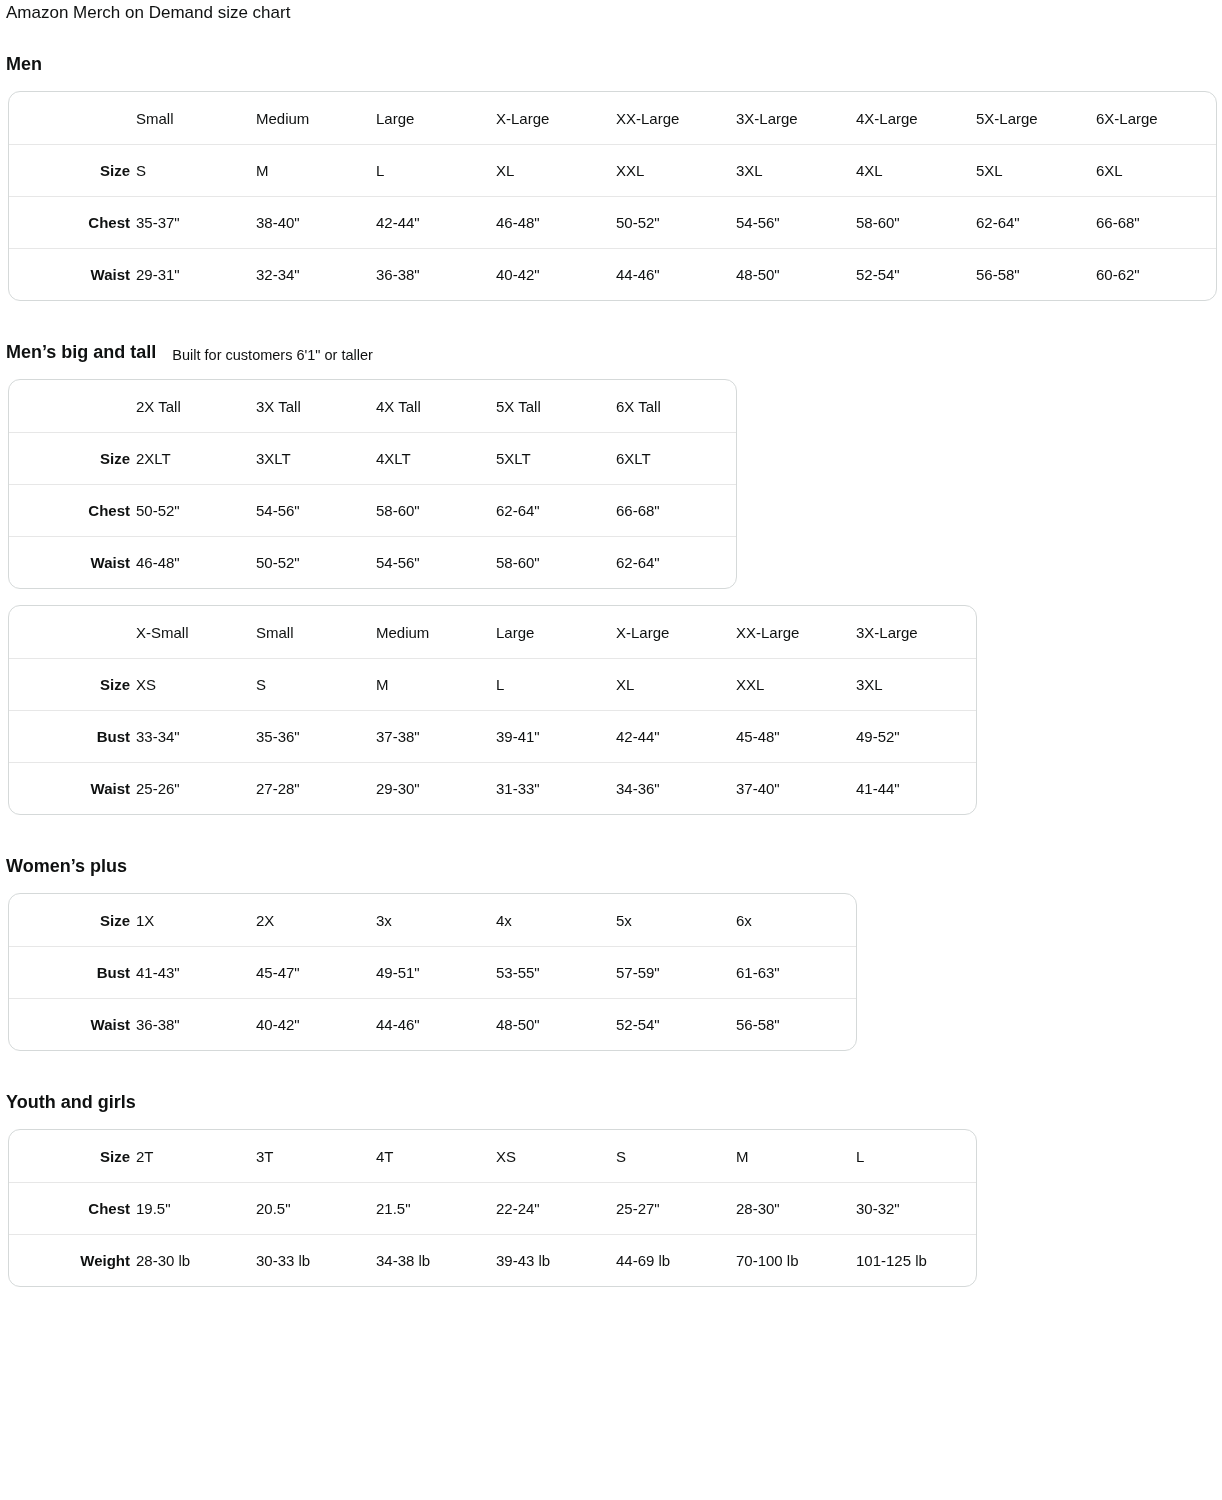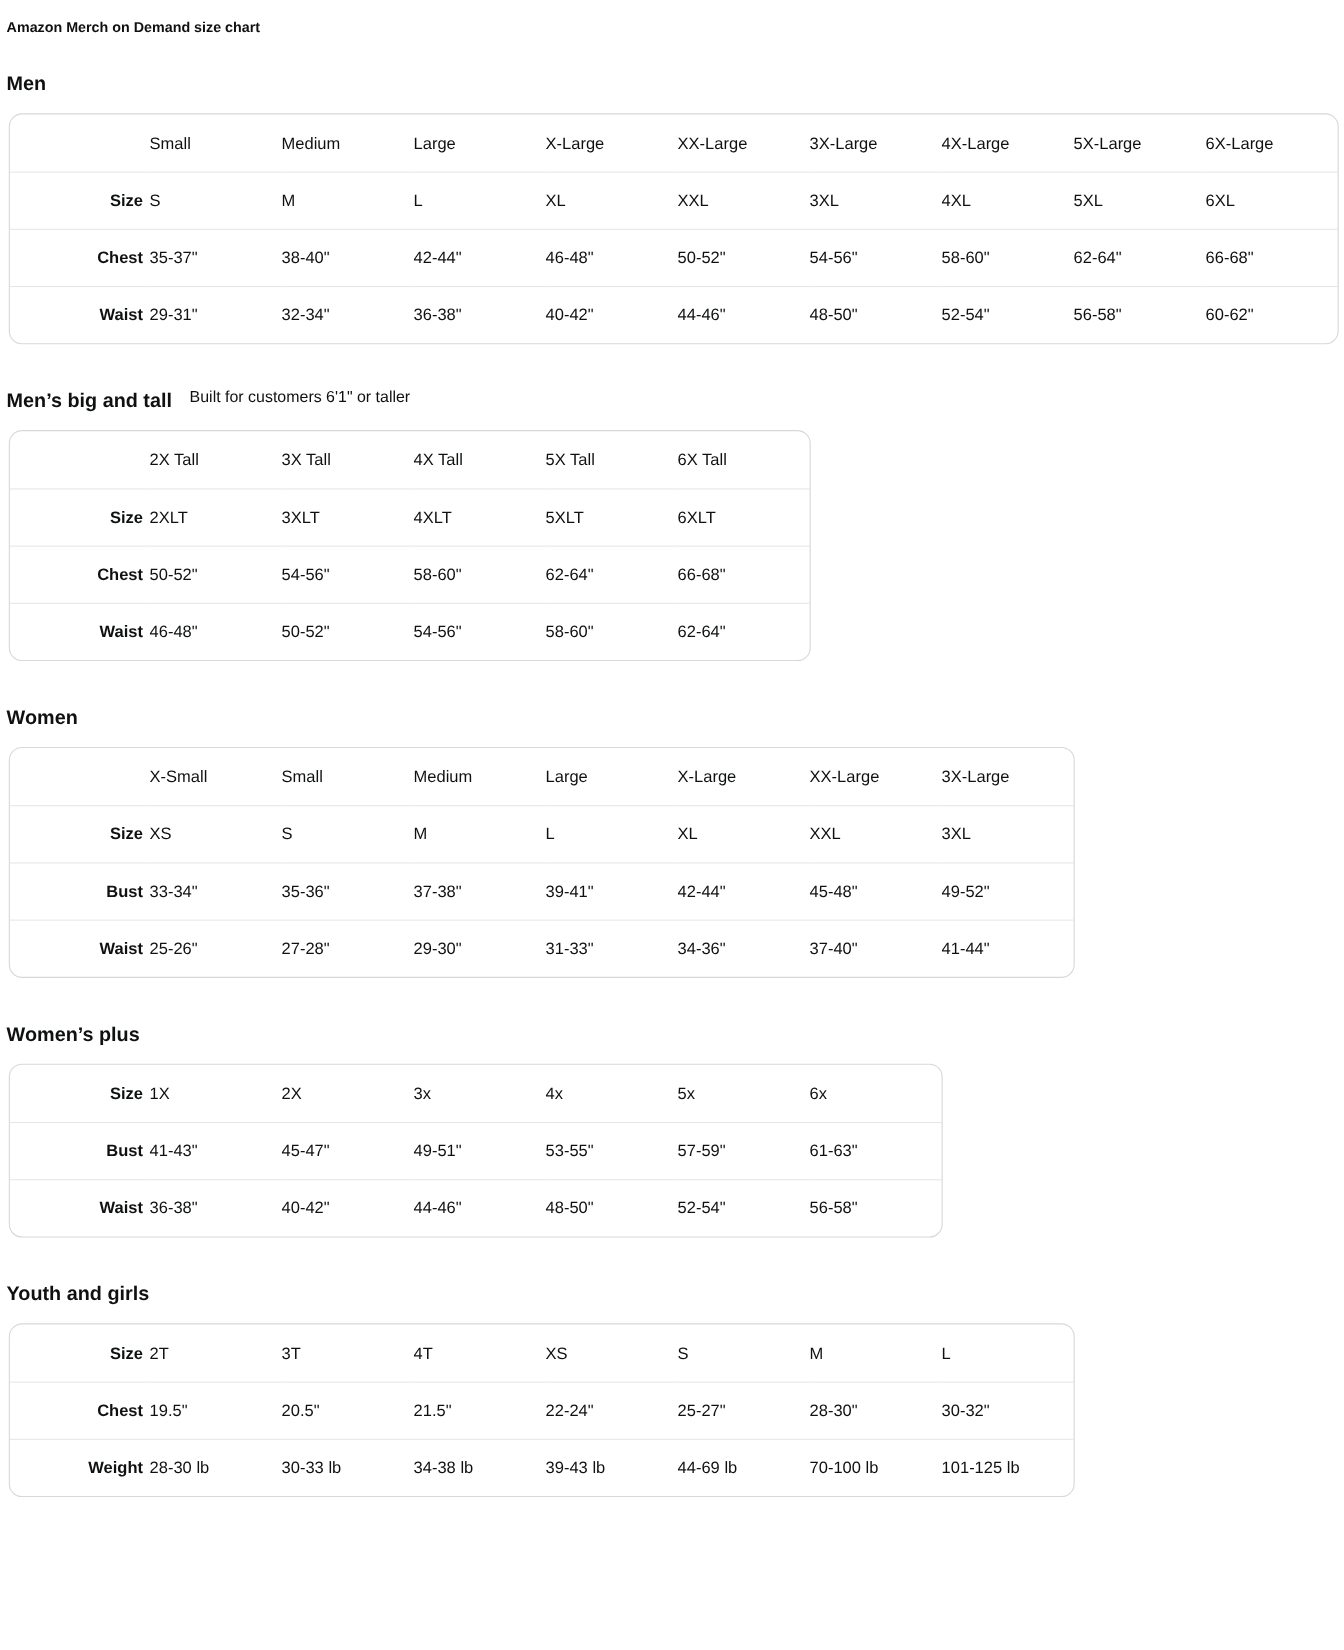--- a/index.html
+++ b/index.html
@@ -11,29 +11,29 @@
     color: #0F1111;
   }
   .page {
     width: 1222px;
     height: 1500px;
     overflow: hidden;
     background: #ffffff;
     padding-left: 6px;
   }
   .page-title {
-    font-size: 13px;
+    font-size: 17px;
     line-height: 20px;
-    padding-top: 15px;
+    padding-top: 3px;
     margin: 0;
-    font-weight: bold;
+    font-weight: normal;
   }
   .section-head {
     display: flex;
-    align-items: flex-start;
+    align-items: flex-end;
     margin: 40px 0 0 0;
   }
   .section:first-of-type .section-head { margin-top: 30px; }
   .section-head h2 {
     margin: 0;
     font-size: 18px;
     line-height: 22px;
     font-weight: 700;
   }
   .section-head .subtitle {
@@ -190,23 +190,20 @@
               <td>46-48"</td>
               <td>50-52"</td>
               <td>54-56"</td>
               <td>58-60"</td>
               <td>62-64"</td>
             </tr>
           </tbody>
         </table>
       </section>
       <section class="section">
-        <div class="section-head">
-          <h2>Women</h2>
-        </div>
         <table class="size-table" style="width: 967px;">
           <colgroup>
             <col style="width: 127px;">
             <col style="width: 120px;">
             <col style="width: 120px;">
             <col style="width: 120px;">
             <col style="width: 120px;">
             <col style="width: 120px;">
             <col style="width: 120px;">
             <col style="width: 120px;">

